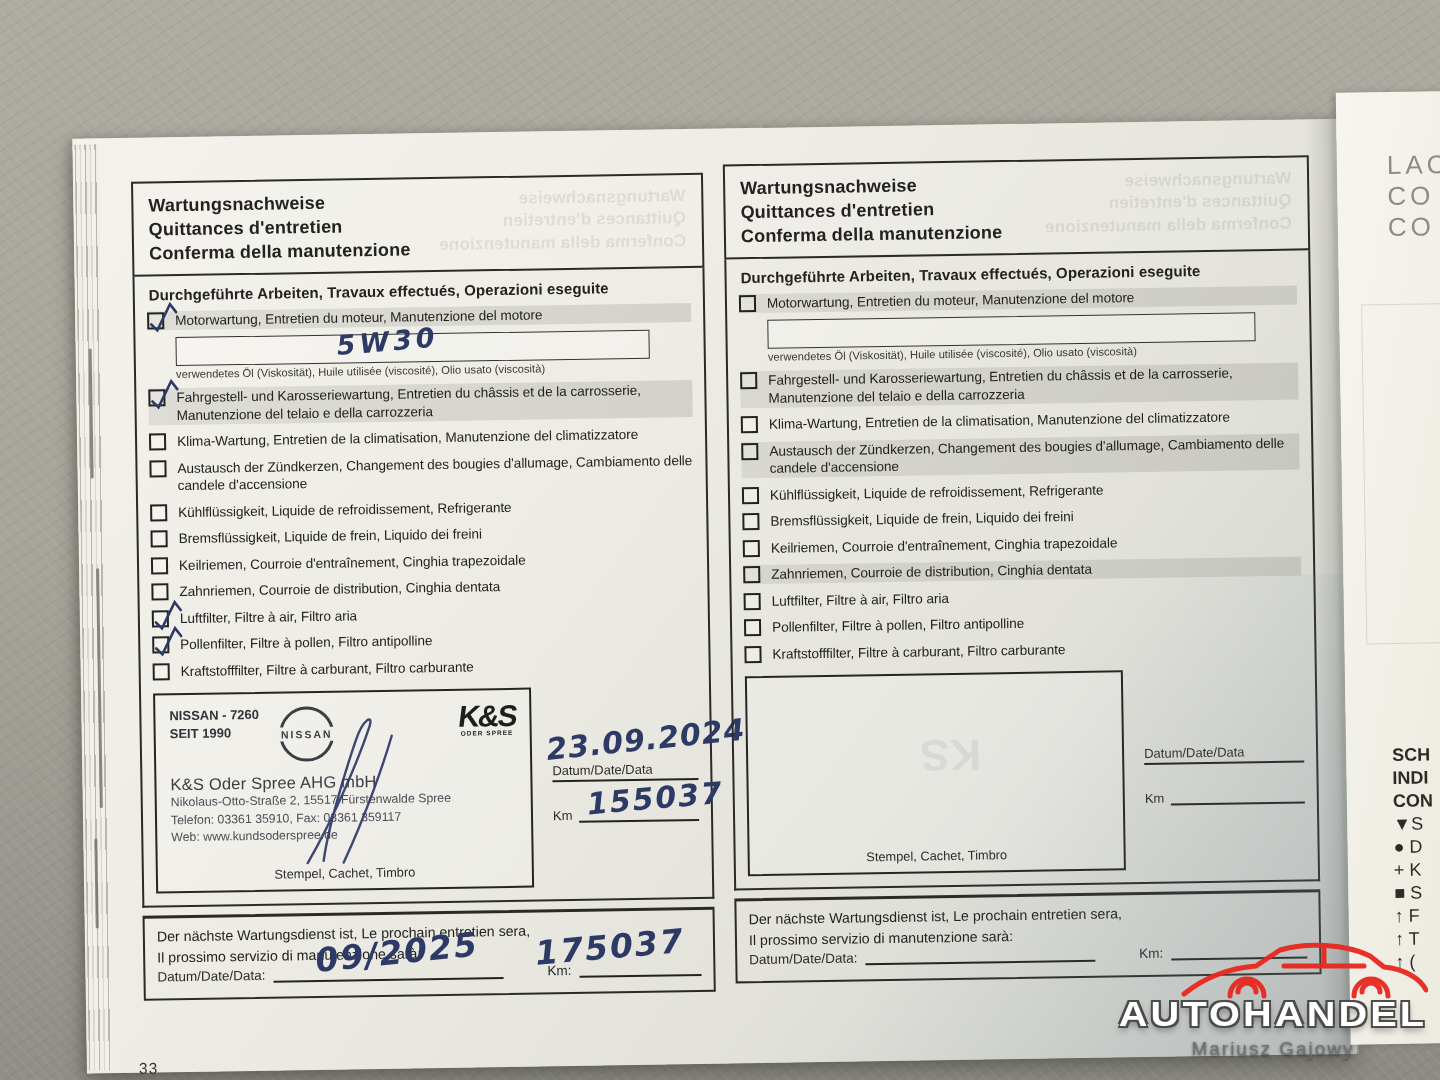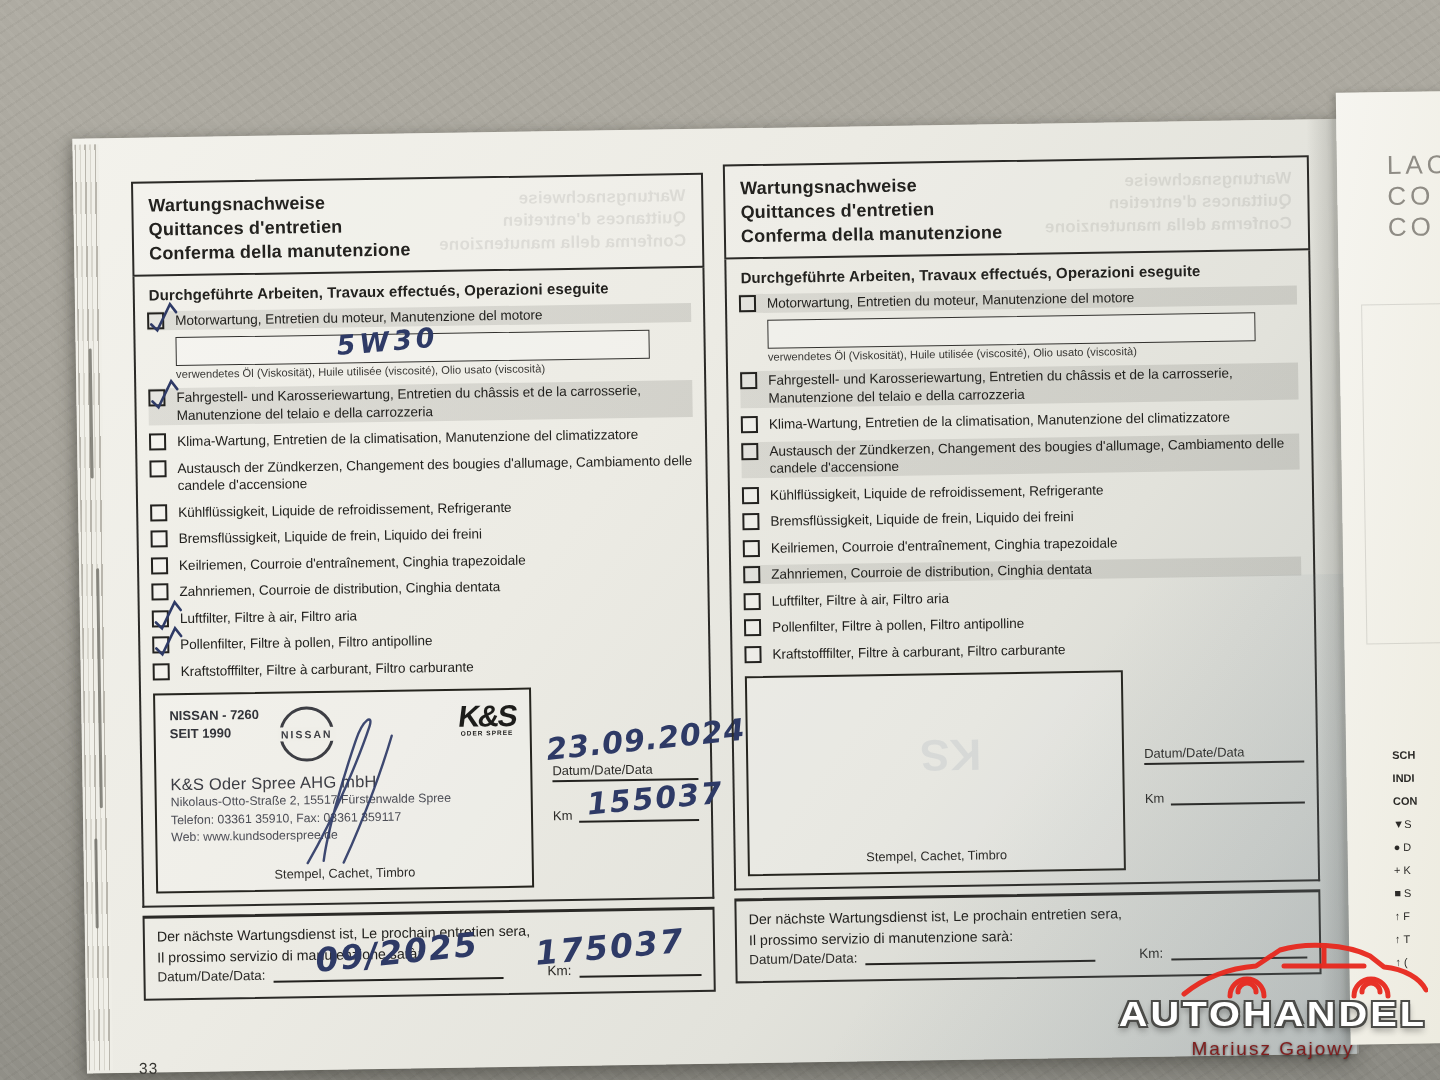--- a/index.html
+++ b/index.html
@@ -25,21 +25,21 @@
   .fold { position:absolute; left:1234px; top:0; width:38px; height:935px;
           background:linear-gradient(90deg, rgba(0,0,0,0), rgba(70,70,64,.20) 70%, rgba(255,255,255,.25) 100%); }
   .tint { position:absolute; right:0; bottom:0; width:560px; height:480px; pointer-events:none;
           background:linear-gradient(305deg, rgba(125,140,150,.26), rgba(125,140,150,0) 60%); }
   
   .next-sheet { position:absolute; left:1272px; top:8px; width:148px; height:952px;
                 background:linear-gradient(100deg,#f6f5f0, #eceade 90%);
                 box-shadow:-3px 0 6px rgba(50,50,45,.25); }
   .edge-top-line { font-size:26px; letter-spacing:4px; color:#8f8c85; line-height:31px; }
   .edge-box { position:absolute; border:1.5px solid rgba(110,110,104,.4); opacity:.5; }
-  .legend-line { font-size:11px; line-height:23px; color:#2c2b28; white-space:nowrap; }
+  .legend-line { font-size:18px; line-height:23px; color:#2c2b28; white-space:nowrap; }
   .legend-line.b { font-weight:bold; }
 
   
   .panel { position:absolute; background:transparent; }
   .hdr { border:2.6px solid #2b2a27; padding:11px 15px 9px 15px; position:relative; background:rgba(255,255,255,.12); }
   .hline { font-weight:bold; font-size:18px; line-height:1.32; letter-spacing:.2px; }
   .ghost { position:absolute; right:16px; top:10px; text-align:left; transform:scaleX(-1);
            opacity:.10; color:#3b3a36; pointer-events:none; }
   .ghost .hline { font-size:17px; }
   .bodybox { border:2.6px solid #2b2a27; border-top:none; padding:8px 12px 12px 12px; position:relative; }
@@ -89,21 +89,21 @@
   .next-date-val { position:absolute; left:170px; top:18px; font-size:33px; transform:rotate(-5deg); letter-spacing:2px; }
   .next-km-val { position:absolute; right:28px; top:16px; font-size:33px; transform:rotate(-4deg); letter-spacing:2px; }
 
   .pageno { position:absolute; left:52px; top:922px; font-size:15.5px; color:#34332f; letter-spacing:1px; }
 
   
   .watermark { position:absolute; left:1108px; top:940px; width:330px; text-align:center; transform:none; z-index:50; }
   .wm-car { margin-left:60px; margin-bottom:-14px; }
   .wm-title { font-weight:bold; font-size:39px; letter-spacing:3px; color:#ffffff; transform:scale(1.02,.92); 
               text-shadow:-2px -2px 0 #4b4b48, 2px -2px 0 #4b4b48, -2px 2px 0 #4b4b48, 2px 2px 0 #4b4b48, 0 4px 8px rgba(0,0,0,.45); }
-  .wm-sub { font-size:19px; color:#7f1d1d; letter-spacing:2px; margin-top:2px; text-shadow:0 1px 3px rgba(0,0,0,.65); }
+  .wm-sub { font-size:19px; color:#737373; letter-spacing:2px; margin-top:2px; text-shadow:0 1px 3px rgba(0,0,0,.65); }
 </style>
 </head>
 <body>
 
 <div class="scene">
   <div class="sheet">
     <div class="stack"></div>
     <div class="edge-tick" style="left:13px;top:210px;height:130px;"></div>
     <div class="edge-tick" style="left:17px;top:430px;height:240px;"></div>
     <div class="edge-tick" style="left:11px;top:700px;height:90px;"></div>

